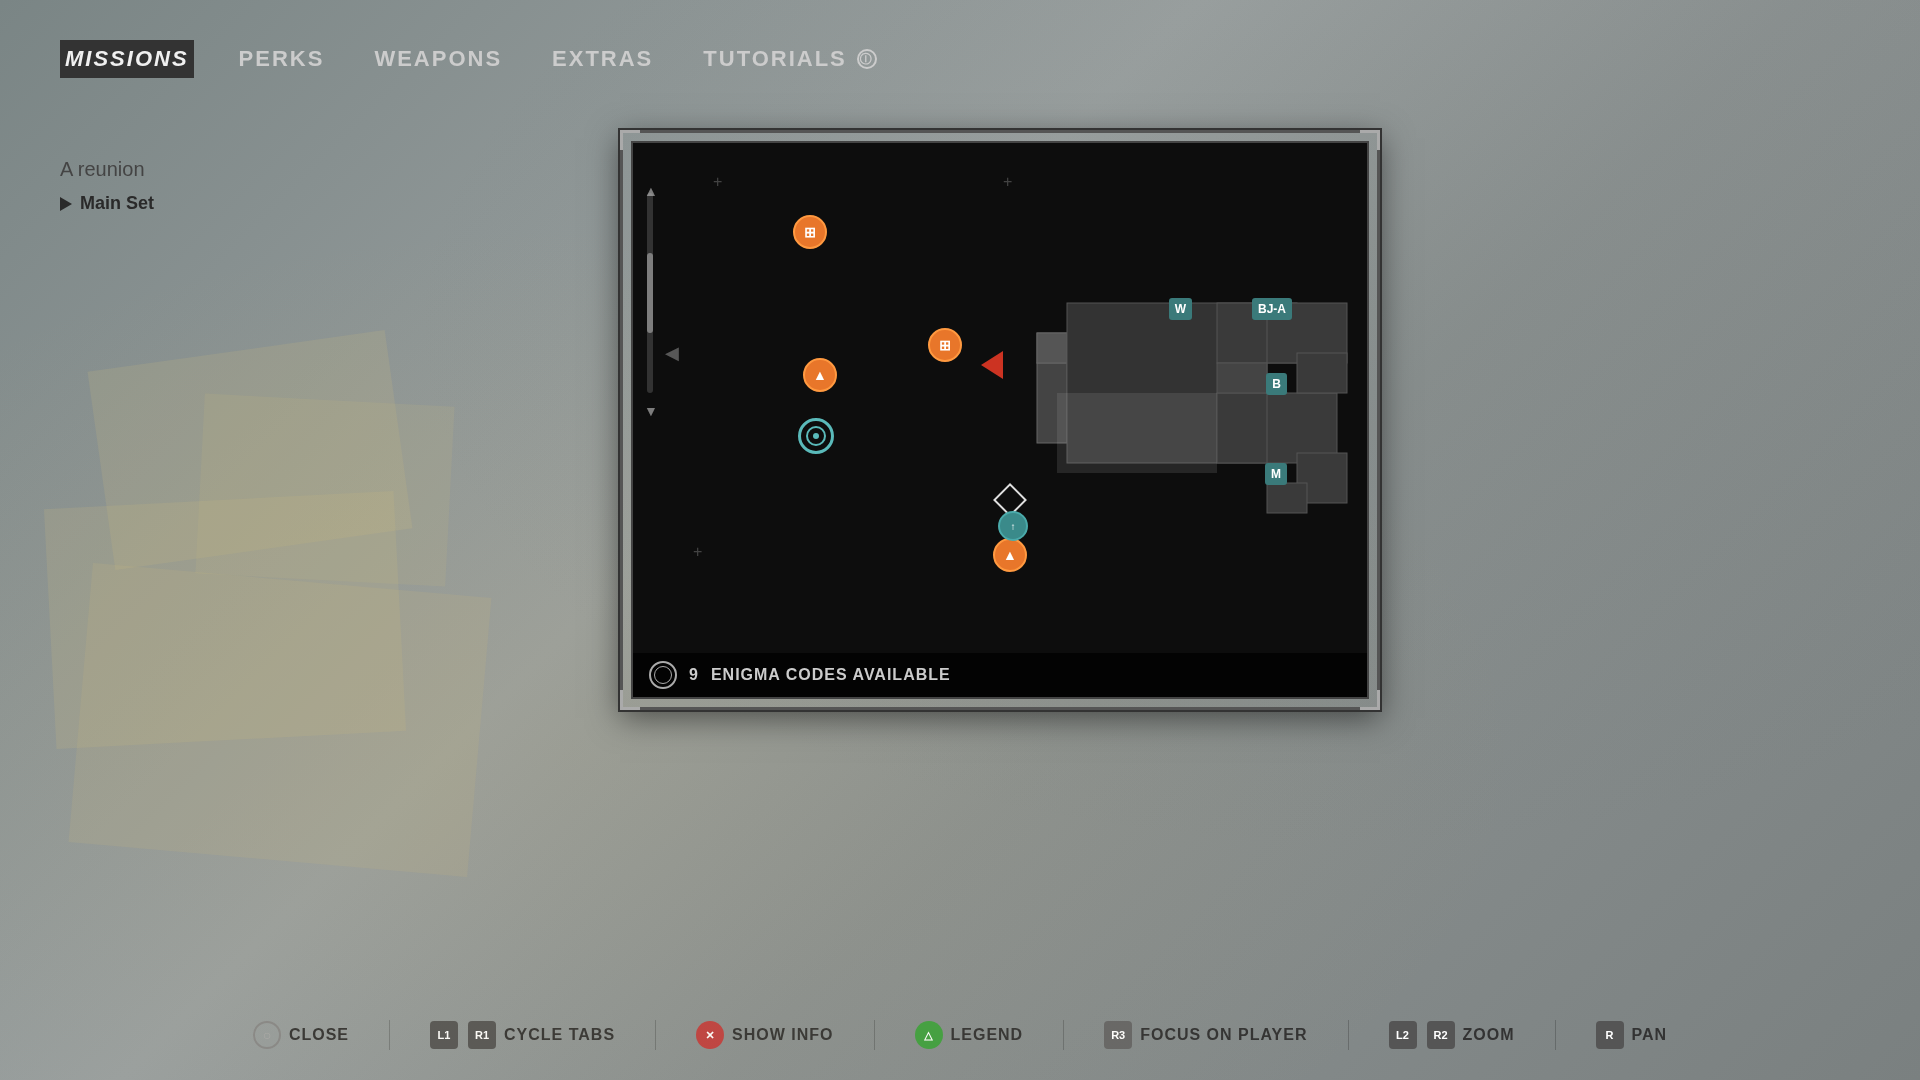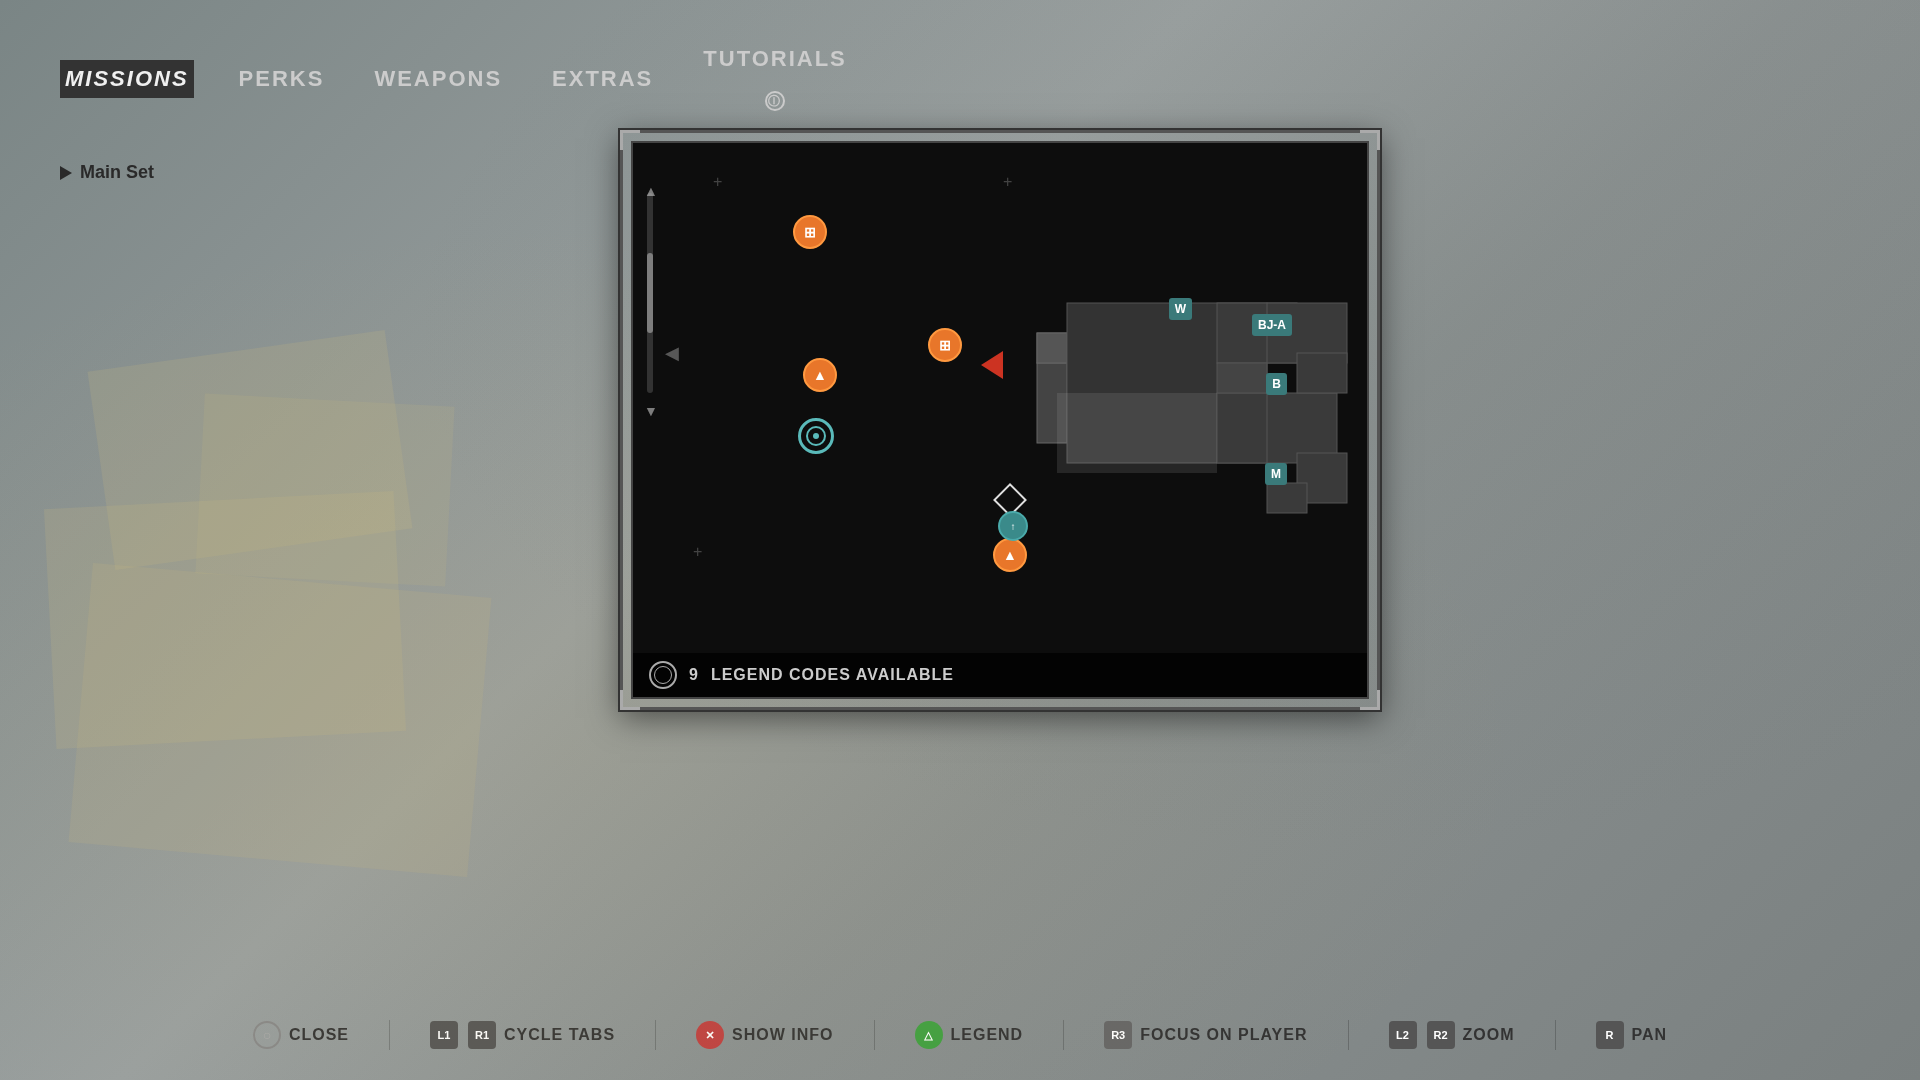--- a/index.html
+++ b/index.html
@@ -71,22 +71,21 @@
 
     .nav-item.active {
       background: #333;
       color: #f0f0f0;
       font-style: italic;
     }
 
     .nav-item.tutorials {
       display: flex;
       align-items: center;
-      gap: 19px;
-      flex-direction: column;
+      gap: 10px;
     }
 
     
     .left-panel {
       position: absolute;
       left: 60px;
       top: 150px;
       width: 500px;
     }
 
@@ -407,20 +406,21 @@
     <div class="nav-item">PERKS</div>
     <div class="nav-item">WEAPONS</div>
     <div class="nav-item">EXTRAS</div>
     <div class="nav-item tutorials">
       <span>TUTORIALS</span>
       <span class="info-circle">ⓘ</span>
     </div>
   </nav>
 
   <div class="left-panel">
+    <div class="mission-subtitle">A reunion</div>
     <div class="visit-set-btn">
       <div class="arrow"></div>
       <span class="visit-set-label">Main Set</span>
     </div>
   </div>
 
   <div class="map-container">
 
     <div class="corner-marker corner-tl"></div>
     <div class="corner-marker corner-tr"></div>
@@ -491,28 +491,28 @@
 
       <div class="marker-arrow" style="top:208px;left:348px;"></div>
 
       <div class="marker-diamond" style="top:345px;left:365px;"></div>
 
       <div class="map-marker marker-teal" style="width:30px;height:30px;top:368px;left:365px;">
         <span style="font-size:10px;">↑</span>
       </div>
 
       <div class="room-label" style="position:absolute;right:175px;top:155px;">W</div>
-      <div class="room-label" style="position:absolute;right:75px;top:155px;margin-top:16px;">BJ-A</div>
+      <div class="room-label" style="position:absolute;right:75px;top:155px;">BJ-A</div>
       <div class="room-label room-label-b" style="position:absolute;right:80px;top:230px;">B</div>
       <div class="room-label" style="position:absolute;right:80px;top:320px;">M</div>
 
       <div class="map-bottom-bar">
         <div class="enigma-icon"></div>
         <span class="enigma-text">9</span>
-        <span class="enigma-text">LEGEND CODES AVAILABLE</span>
+        <span class="enigma-text">ENIGMA CODES AVAILABLE</span>
       </div>
     </div>
   </div>
 
 </div>
 
 <div class="bottom-controls">
 
   <div class="control-item">
     <div class="btn-circle" style="display:flex;align-items:center;justify-content:center;color:#aaa;font-size:14px;">○</div>

